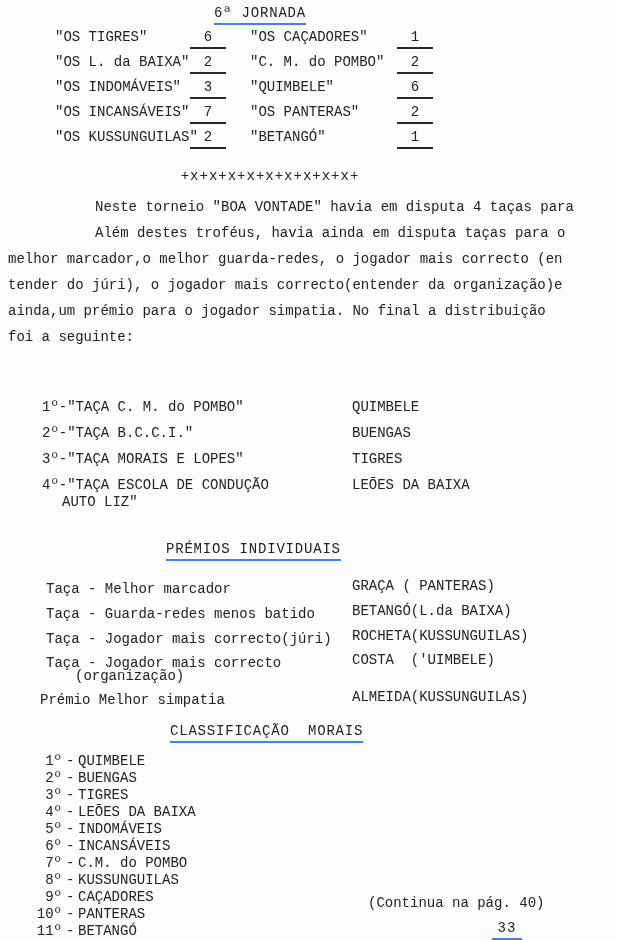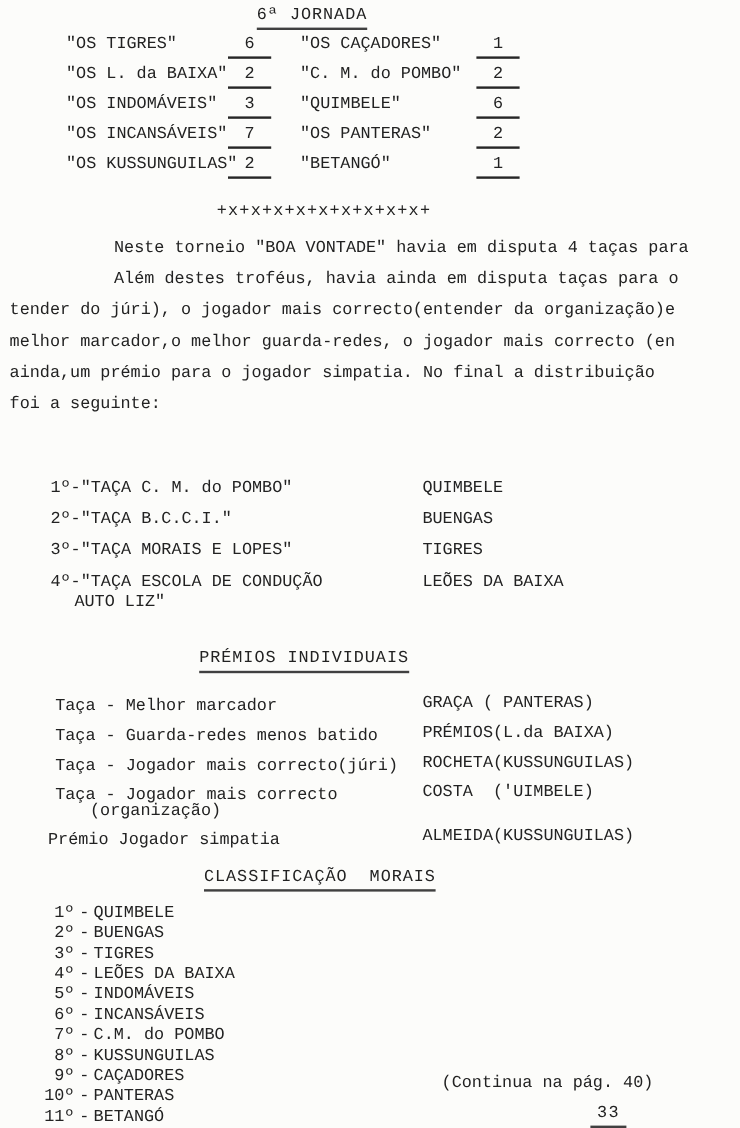--- a/index.html
+++ b/index.html
@@ -9,21 +9,21 @@
     width: 617px;
     height: 940px;
     background: #fcfcfa;
     color: #222222;
     font-family: "Liberation Mono", "DejaVu Sans Mono", monospace;
     font-size: 14px;
     line-height: 18px;
     overflow: hidden;
   }
   .abs { position: absolute; white-space: pre; }
-  .ul  { border-bottom: 2px solid #404040; padding-bottom: 1px; }
+  .ul  { border-bottom: 2px solid #3b82f6; padding-bottom: 1px; }
   .heading { letter-spacing: 0.8px; }
 
   .result-row { position: absolute; left: 0; width: 617px; height: 22px; }
   .result-row .home-team  { position: absolute; left: 55px;  top: 0; white-space: pre; }
   .result-row .home-score { position: absolute; left: 190px; top: 0; width: 36px; text-align: center;
                             border-bottom: 2px solid #262626; padding-bottom: 1px; }
   .result-row .away-team  { position: absolute; left: 250px; top: 0; white-space: pre; }
   .result-row .away-score { position: absolute; left: 397px; top: 0; width: 36px; text-align: center;
                             border-bottom: 2px solid #262626; padding-bottom: 1px; }
 
@@ -85,22 +85,22 @@
     <span class="home-score">2</span>
     <span class="away-team">"BETANGÓ"</span>
     <span class="away-score">1</span>
   </div>
 
   <div class="abs" style="left:0; top:167px; width:540px; text-align:center; letter-spacing:1px;">+x+x+x+x+x+x+x+x+x+</div>
 
   <div class="intro">
     <div class="line indent">Neste torneio "BOA VONTADE" havia em disputa 4 taças para</div>
     <div class="line indent">Além destes troféus, havia ainda em disputa taças para o</div>
+    <div class="line">melhor marcador,o melhor guarda-redes, o jogador mais correcto (en</div>
     <div class="line">tender do júri), o jogador mais correcto(entender da organização)e</div>
-    <div class="line">melhor marcador,o melhor guarda-redes, o jogador mais correcto (en</div>
     <div class="line">ainda,um prémio para o jogador simpatia. No final a distribuição</div>
     <div class="line">foi a seguinte:</div>
   </div>
 
   <div class="trophy-row" style="top:398px">
     <span class="t-label">1º-"TAÇA C. M. do POMBO"</span>
     <span class="t-winner">QUIMBELE</span>
   </div>
   <div class="trophy-row" style="top:424px">
     <span class="t-label">2º-"TAÇA B.C.C.I."</span>
@@ -117,33 +117,33 @@
   </div>
 
   <div class="abs ul heading" style="left:166px; top:540px;">PRÉMIOS INDIVIDUAIS</div>
 
   <div class="award-row" style="top:577px">
     <span class="a-label">Taça - Melhor marcador</span>
     <span class="a-winner">GRAÇA ( PANTERAS)</span>
   </div>
   <div class="award-row" style="top:602px">
     <span class="a-label">Taça - Guarda-redes menos batido</span>
-    <span class="a-winner">PRÉMIOS(L.da BAIXA)</span>
+    <span class="a-winner">BETANGÓ(L.da BAIXA)</span>
   </div>
   <div class="award-row" style="top:627px">
     <span class="a-label">Taça - Jogador mais correcto(júri)</span>
     <span class="a-winner">ROCHETA(KUSSUNGUILAS)</span>
   </div>
   <div class="award-row" style="top:651px">
     <span class="a-label">Taça - Jogador mais correcto</span>
     <span class="a-label2">(organização)</span>
     <span class="a-winner">COSTA  ('UIMBELE)</span>
   </div>
   <div class="award-row last" style="top:688px">
-    <span class="a-label">Prémio Jogador simpatia</span>
+    <span class="a-label">Prémio Melhor simpatia</span>
     <span class="a-winner">ALMEIDA(KUSSUNGUILAS)</span>
   </div>
 
   <div class="abs ul heading" style="left:170px; top:722px;">CLASSIFICAÇÃO  MORAIS</div>
 
   <div class="standing-row" style="top:752px">
     <span class="s-pos">1º</span>
     <span class="s-dash">-</span>
     <span class="s-team">QUIMBELE</span>
   </div>

